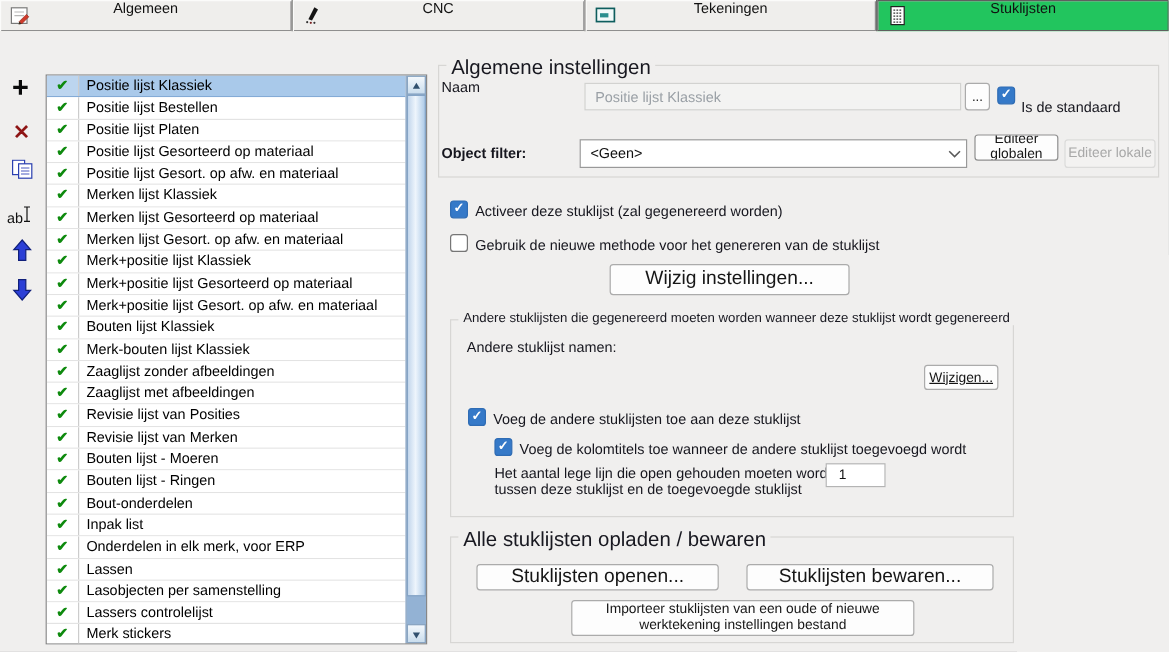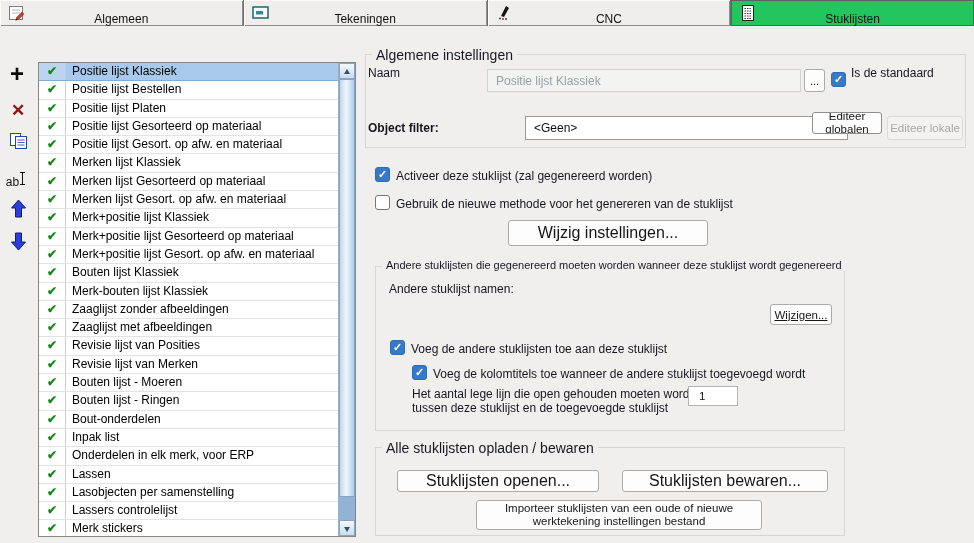--- a/index.html
+++ b/index.html
@@ -3,21 +3,21 @@
 <meta charset="utf-8">
 <style>
   html,body{margin:0;padding:0;background:#d8d8d8;}
   .screen{position:relative;width:974px;height:543px;background:#f0efee;
     font-family:"Liberation Sans",sans-serif;font-size:12px;color:#141418;overflow:hidden;}
 
   
   .tabbar{position:absolute;left:0;top:0;width:974px;height:26px;display:flex;background:#e9e8e7;}
   .tab{flex:1;position:relative;background:#efeeec;cursor:default;
     box-shadow:inset 1px 1px 0 #fbfbfa, inset -1px -1px 0 #8f8f8f;
-    border-right:1px solid #6e6e6e;display:flex;align-items:flex-end;}
+    border-right:1px solid #6e6e6e;display:flex;align-items:flex-start;}
   .tab:last-child{border-right:none;}
   .tab.active{background:#22c55e;box-shadow:inset 0 0 0 1px #5f5f5f, inset 1px 1px 0 #ffffff;}
   .tab .tab-icon{position:absolute;left:8px;top:4px;width:18px;height:18px;}
   .tab .tab-label{width:100%;text-align:center;font-size:12px;color:#111;}
 
   
   .ltool{position:absolute;width:26px;text-align:center;cursor:default;}
   .ic-plus{left:4px;top:62px;font-size:24px;font-weight:600;color:#0a0a0a;line-height:24px;}
   .ic-del{left:5px;top:101px;font-size:17px;font-weight:700;color:#8e1414;line-height:20px;}
   .ic-copy{left:5px;top:133px;}
@@ -43,36 +43,36 @@
   .sb-btn.up{top:0;}
   .sb-btn.down{bottom:0;}
   .sb-btn::after{content:"";position:absolute;left:4px;border-left:3.5px solid transparent;border-right:3.5px solid transparent;}
   .sb-btn.up::after{top:5px;border-bottom:5px solid #31506e;}
   .sb-btn.down::after{top:6px;border-top:5px solid #31506e;}
   .sb-thumb{position:absolute;left:0;top:16px;width:16px;height:418px;box-sizing:border-box;
     background:linear-gradient(to right,#c2d6ec,#eef5fc 45%,#aecbe8);border:1px solid #85a4c6;}
 
   
   .groupbox{position:absolute;border:1px solid #d7d6d4;box-sizing:border-box;}
-  .grouptitle{position:absolute;top:-8px;left:6px;background:#f0efee;padding:0 4px;font-size:14px;color:#181820;white-space:nowrap;}
+  .grouptitle{position:absolute;top:-8px;left:6px;background:#f0efee;padding:0 4px;font-size:17px;color:#181820;white-space:nowrap;}
   .lbl{position:absolute;font-size:12px;color:#16161e;white-space:nowrap;}
 
   .txt{position:absolute;box-sizing:border-box;background:#f3f3f2;border:1px solid #d2d2d0;
     color:#9aa0a6;font-size:12px;padding:0 0 0 8px;font-family:"Liberation Sans",sans-serif;}
   .numfield{position:absolute;box-sizing:border-box;background:#fff;border:1px solid #b4b4b4;
     color:#111;font-size:11.5px;padding:0 0 0 10px;font-family:"Liberation Sans",sans-serif;}
 
   .btn{position:absolute;box-sizing:border-box;background:#fdfdfd;border:1px solid #ababab;border-radius:3px;
     font-size:16px;color:#161616;display:flex;align-items:center;justify-content:center;text-align:center;cursor:default;
     font-family:"Liberation Sans",sans-serif;}
   .btn.small{font-size:11px;}
   .btn.two-line{flex-direction:column;line-height:13px;font-size:11.5px;overflow:hidden;}
   .btn.disabled{background:#f3f2f1;border-color:#dbdbda;color:#a8a8a8;}
 
-  .combo{position:absolute;box-sizing:border-box;background:#fff;border:1px solid #999;display:flex;align-items:center;margin-left:42px;}
+  .combo{position:absolute;box-sizing:border-box;background:#fff;border:1px solid #999;display:flex;align-items:center;}
   .combo .combo-value{flex:1;padding-left:8px;font-size:12px;color:#101010;white-space:nowrap;overflow:hidden;}
   .combo .combo-arrow{width:20px;text-align:center;}
 
   .cb{position:absolute;width:15px;height:15px;border-radius:3px;box-sizing:border-box;cursor:default;}
   .cb.checked{background:#3579c8;border:1px solid #2f6cb4;}
   .cb.checked::after{content:"\2713";position:absolute;left:0;top:0;width:13px;height:13px;
     color:#fff;font-size:11px;line-height:13px;text-align:center;font-weight:700;}
   .cb.unchecked{background:#fff;border:1px solid #767676;}
 </style>
 </head>
@@ -89,36 +89,36 @@
           <line x1="4" y1="9" x2="12" y2="9" stroke="#b8b8b8"></line>
           <path d="M8,14 L14,8 L16,10 L10,16 Z" fill="#cf3a2a" stroke="#8c1f14" stroke-width="0.5"></path>
           <path d="M8,14 L10,16 L7.5,16.5 Z" fill="#3a2a1a"></path>
         </svg>
       </span>
       <span class="tab-label">Algemeen</span>
     </div>
     <div class="tab">
       <span class="tab-icon">
         <svg width="18" height="18" viewBox="0 0 18 18">
-          <rect x="1" y="3" width="15" height="11" fill="#f2fafa" stroke="#0e5e5e" stroke-width="1.4"></rect>
-          <rect x="4" y="7" width="7" height="3.5" fill="#2a8f8f"></rect>
-        </svg>
-      </span>
-      <span class="tab-label">Tekeningen</span>
-    </div>
-    <div class="tab">
-      <span class="tab-icon">
-        <svg width="18" height="18" viewBox="0 0 18 18">
           <path d="M5,12 L10,2 L13,4 L8,13 Z" fill="#141414"></path>
           <circle cx="4" cy="14.5" r="0.9" fill="#333"></circle>
           <circle cx="7" cy="15" r="0.9" fill="#7a2020"></circle>
           <circle cx="10" cy="15" r="0.9" fill="#333"></circle>
         </svg>
       </span>
       <span class="tab-label">CNC</span>
+    </div>
+    <div class="tab">
+      <span class="tab-icon">
+        <svg width="18" height="18" viewBox="0 0 18 18">
+          <rect x="1" y="3" width="15" height="11" fill="#f2fafa" stroke="#0e5e5e" stroke-width="1.4"></rect>
+          <rect x="4" y="7" width="7" height="3.5" fill="#2a8f8f"></rect>
+        </svg>
+      </span>
+      <span class="tab-label">Tekeningen</span>
     </div>
     <div class="tab active">
       <span class="tab-icon">
         <svg width="18" height="18" viewBox="0 0 18 18">
           <rect x="3.5" y="1.5" width="11" height="15" fill="#ffffff" stroke="#222"></rect>
           <g stroke="#333" stroke-width="1" stroke-dasharray="1.5 1">
             <line x1="5.5" y1="4.5" x2="12.5" y2="4.5"></line>
             <line x1="5.5" y1="7" x2="12.5" y2="7"></line>
             <line x1="5.5" y1="9.5" x2="12.5" y2="9.5"></line>
             <line x1="5.5" y1="12" x2="12.5" y2="12"></line>
@@ -279,21 +279,21 @@
     </div>
   </div>
 
   <div class="groupbox" style="left:365px;top:54px;width:601px;height:94px;">
     <span class="grouptitle">Algemene instellingen</span>
   </div>
   <span class="lbl" style="left:368px;top:66px;">Naam</span>
   <input class="txt" style="left: 487px; top: 69px; width: 314px; height: 23px;" readonly="" value="Positie lijst Klassiek">
   <div class="btn small" style="left:804px;top:69px;width:21px;height:23px;">...</div>
   <span class="cb checked" style="left:831px;top:72px;"></span>
-  <span class="lbl" style="left:851px;top:66px;text-align:right;">Is de standaard</span>
+  <span class="lbl" style="left:851px;top:82px;text-align:right;">Is de standaard</span>
 
   <span class="lbl" style="left:368px;top:121px;font-weight:bold;">Object filter:</span>
   <div class="combo" style="left:483px;top:116px;width:323px;height:24px;">
     <span class="combo-value">&lt;Geen&gt;</span>
     <span class="combo-arrow">
       <svg width="11" height="7" viewBox="0 0 11 7">
           <path d="M1,1 L5.5,5.5 L10,1" stroke="#5a5a5a" fill="none" stroke-width="1.3"></path>
         </svg>
     </span>
   </div>

